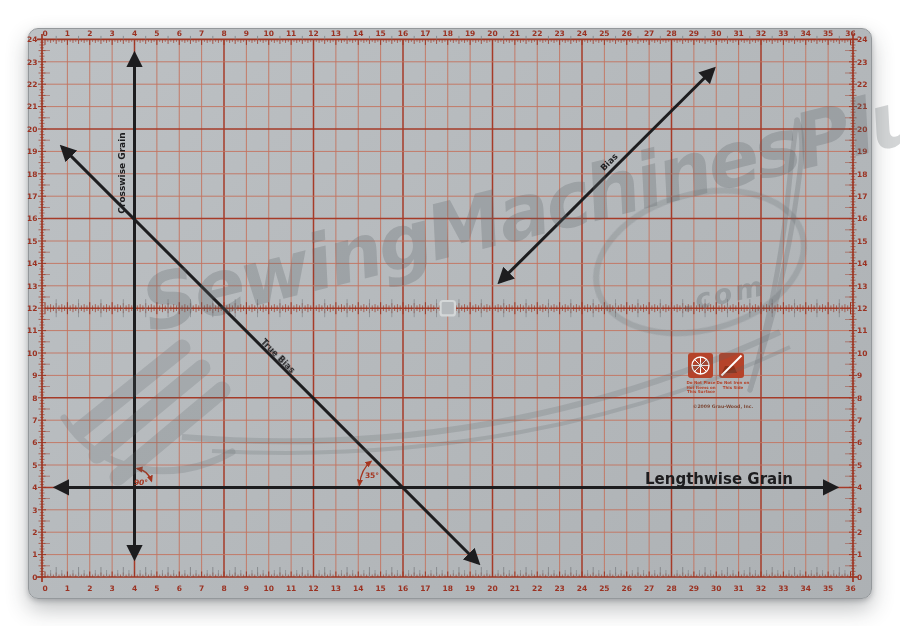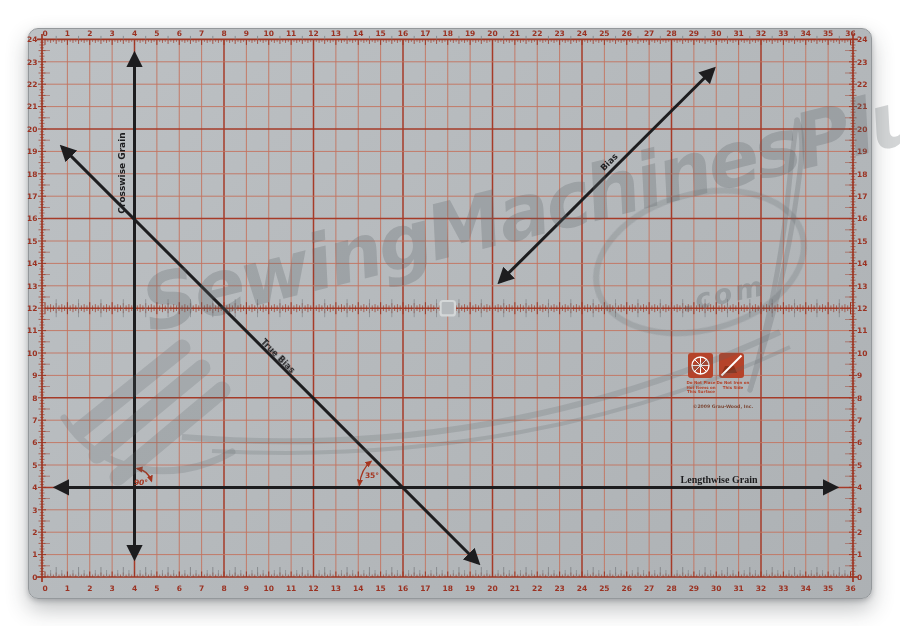--- a/index.html
+++ b/index.html
@@ -6,21 +6,21 @@
   .stage{position:relative;width:900px;height:626px;background:#ffffff;overflow:hidden;
          font-family:"DejaVu Sans",sans-serif;}
   .mat{position:absolute;left:28px;top:28px;width:842px;height:569px;border-radius:10px;
        background:linear-gradient(135deg,#bdc1c4 0%,#b4b8bb 55%,#adb1b4 100%);
        border:1px solid #94989b;
        box-shadow:0 10px 22px rgba(40,45,50,.30),0 2px 5px rgba(40,45,50,.25);}
   #mat-svg{position:absolute;left:0;top:0;width:900px;height:626px;}
   #mat-svg text{font-family:"DejaVu Sans",sans-serif;font-weight:bold;}
   .lbl{position:absolute;white-space:nowrap;font-weight:bold;color:#1d1d1f;}
   .lbl-crosswise{left:122px;top:173px;font-size:9px;transform:translate(-50%,-50%) rotate(-90deg);}
-  .lbl-lengthwise{left:719px;top:479px;font-size:10px;transform:translate(-50%,-50%);font-family:Liberation Serif, serif;}
+  .lbl-lengthwise{left:719px;top:479px;font-size:15px;transform:translate(-50%,-50%);}
   .lbl-truebias{left:278px;top:356px;font-size:8.5px;transform:translate(-50%,-50%) rotate(45deg);}
   .lbl-bias{left:609px;top:162px;font-size:8.5px;transform:translate(-50%,-50%) rotate(-45deg);}
   .lbl-angle{color:#a5351f;font-size:7.5px;}
   .lbl-90{left:141px;top:482px;transform:translate(-50%,-50%);font-style:italic;}
   .lbl-45{left:372px;top:475px;transform:translate(-50%,-50%);}
   .warn{position:absolute;width:44px;text-align:center;font-size:4px;line-height:4.6px;
         font-weight:bold;color:#b5432a;}
   .warn-left{left:679px;top:381px;}
   .warn-right{left:711px;top:381px;}
   .copyright{position:absolute;left:723px;top:404px;transform:translate(-50%,0);

